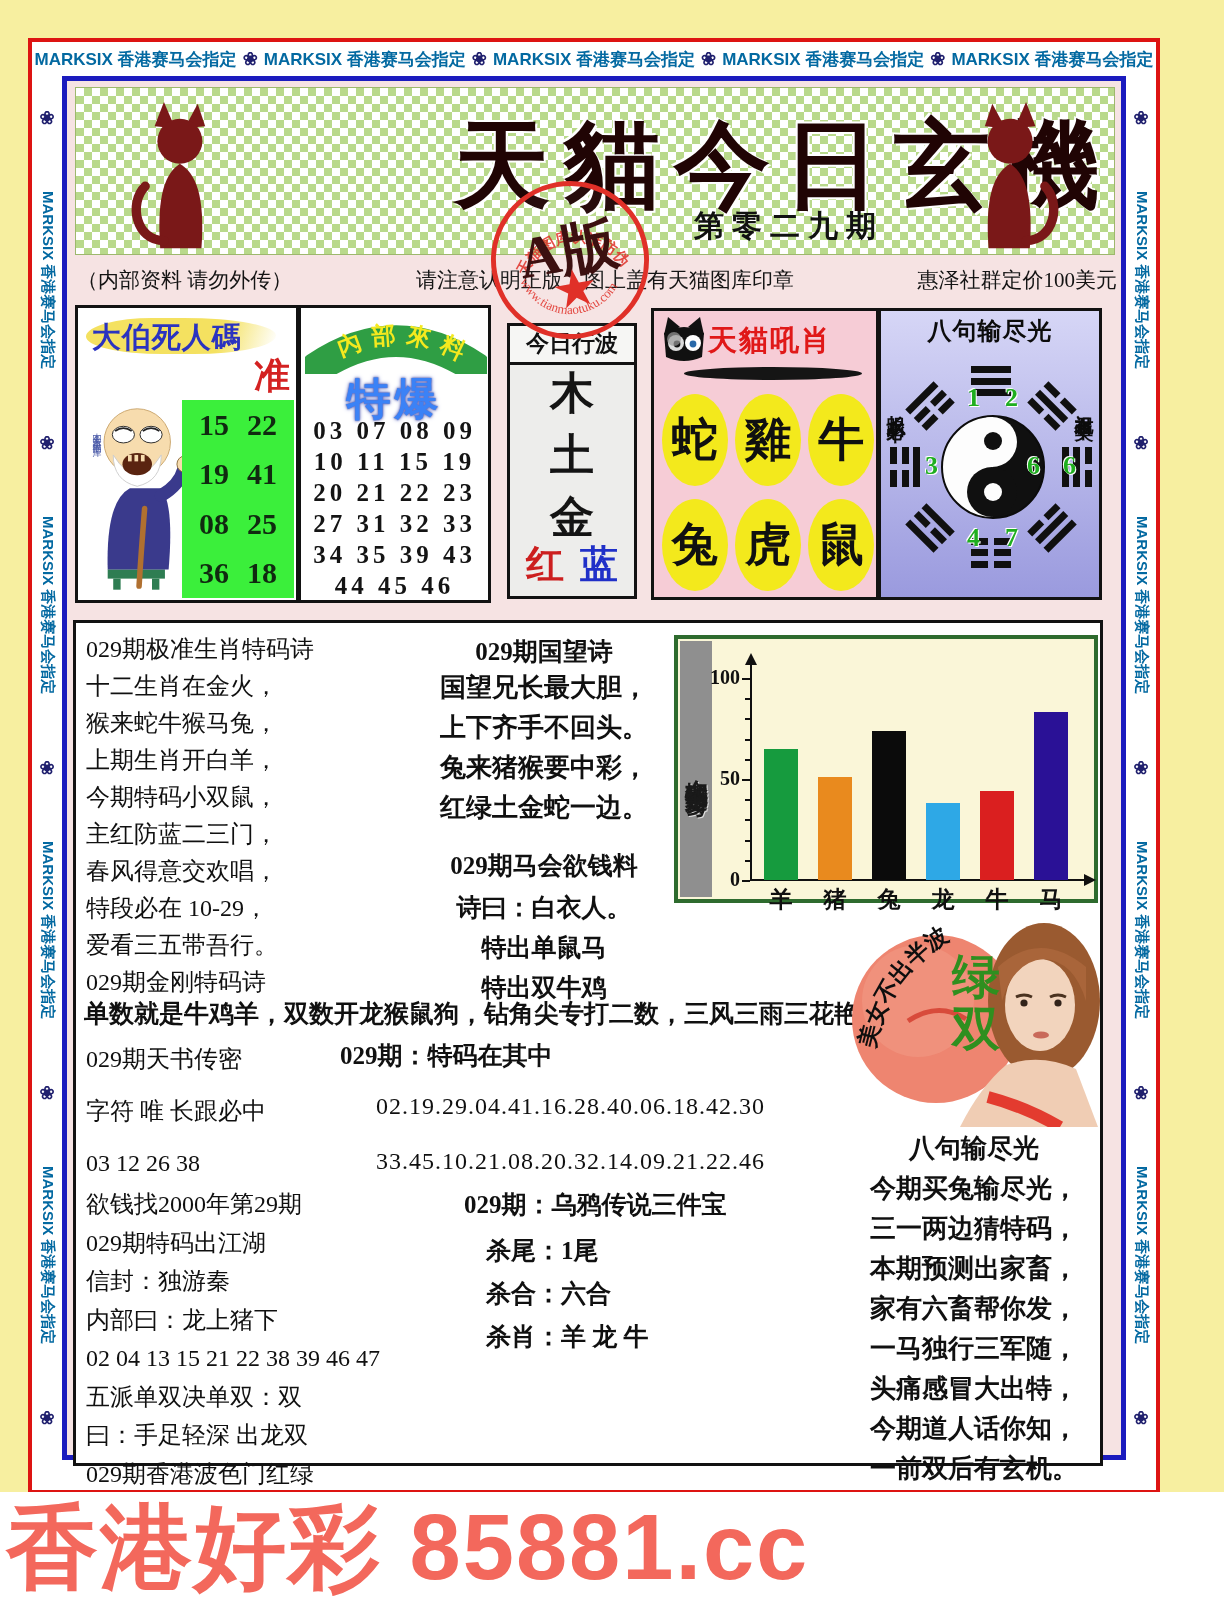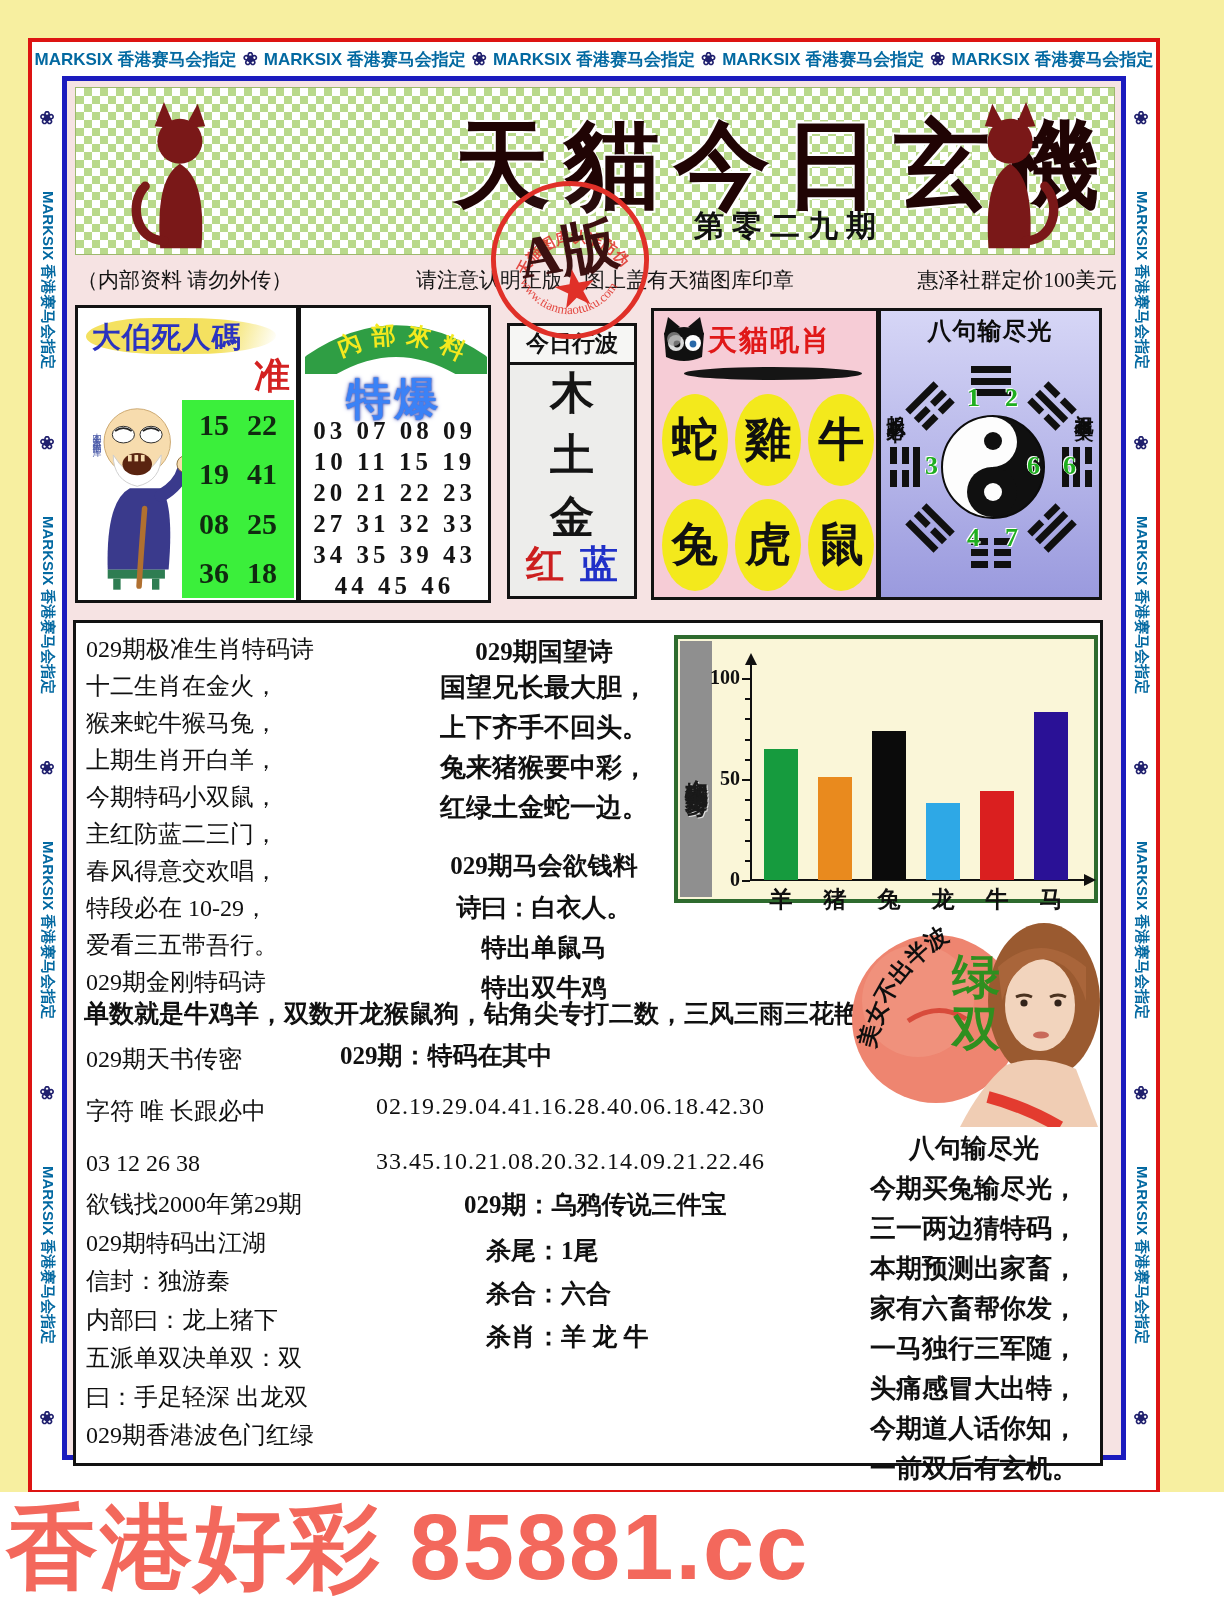--- a/index.html
+++ b/index.html
@@ -517,20 +517,21 @@
       <div class="abs tl ts-l1">03 12 26 38</div>
       <div class="abs tl tz-n0">02.19.29.04.41.16.28.40.06.18.42.30</div>
       <div class="abs tl tz-n1">33.45.10.21.08.20.32.14.09.21.22.46</div>
 
       <div id="lower-left" class="abs">
 
       <div>欲钱找2000年第29期</div>
           <div>029期特码出江湖</div>
           <div>信封：独游秦</div>
           <div>内部曰：龙上猪下</div>
+          <div>02 04 13 15 21 22 38 39 46 47</div>
           <div>五派单双决单双：双</div>
           <div>曰：手足轻深 出龙双</div>
           <div>029期香港波色门红绿</div>
         </div>
 
       <div id="wuya" class="abs">
         <div class="wy-title">029期：乌鸦传说三件宝</div>
         <div>
             <div class="wy-line">杀尾：1尾</div>
             <div class="wy-line">杀合：六合</div>

